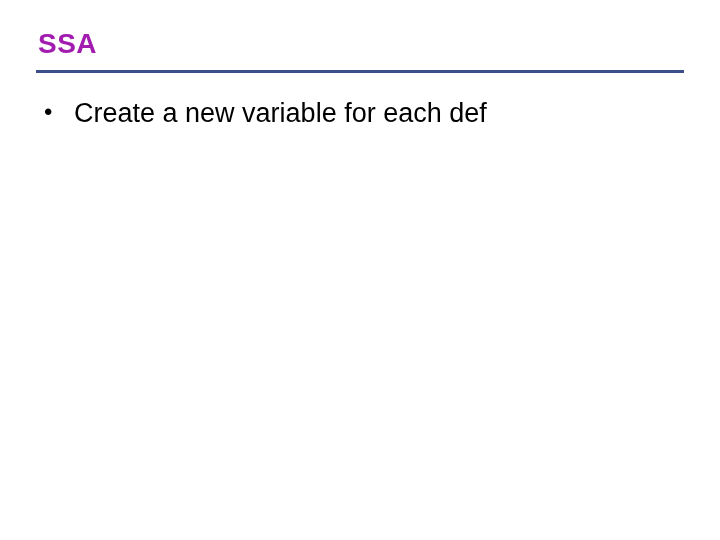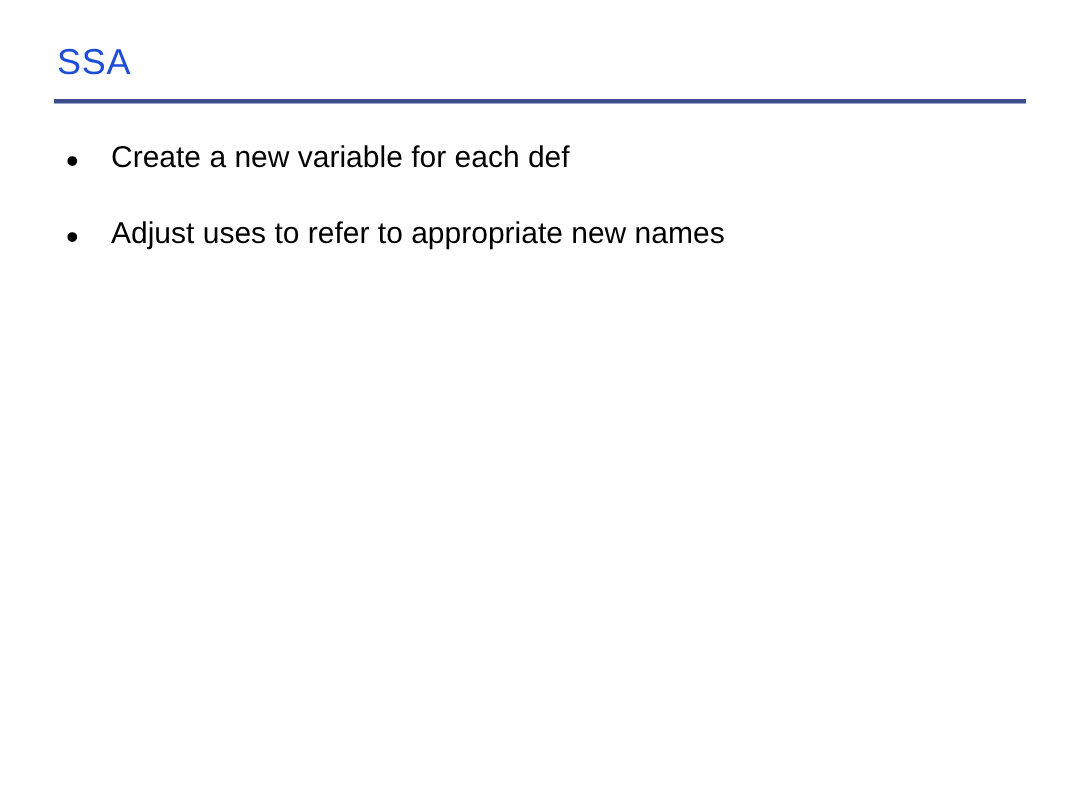--- a/index.html
+++ b/index.html
@@ -12,38 +12,38 @@
     color: #000000;
   }
   .slide {
     box-sizing: border-box;
     width: 720px;
     height: 540px;
     padding: 28px 36px 36px 36px;
     position: relative;
   }
   .title {
-    font-size: 24px;
-    font-weight: 400;
+    font-size: 28px;
+    font-weight: 700;
     letter-spacing: 0.5px;
     margin: 0 0 10px 2px;
-    color: #1d4ed8;
+    color: #a21caf;
   }
   .rule {
     border: none;
     border-top: 3px solid #3a4e8a;
     margin: 0 0 24px 0;
   }
   ul.bullets {
     list-style: none;
     padding: 0;
     margin: 0;
   }
   ul.bullets > li {
-    font-size: 20px;
+    font-size: 27px;
     line-height: 1.25;
     margin: 0 0 26px 0;
     padding-left: 38px;
     position: relative;
     color: #000000;
   }
   ul.bullets > li::before {
     content: "•";
     position: absolute;
     left: 8px;
@@ -56,16 +56,15 @@
   }
 </style>
 </head>
 <body>
 
 <div class="slide">
   <h1 class="title">SSA</h1>
   <hr class="rule">
   <ul class="bullets">
     <li>Create a new variable for each def</li>
-    <li>Adjust uses to refer to appropriate new names</li>
     <div class="gap"></div>
   </ul>
 </div>
 
 </body></html>

